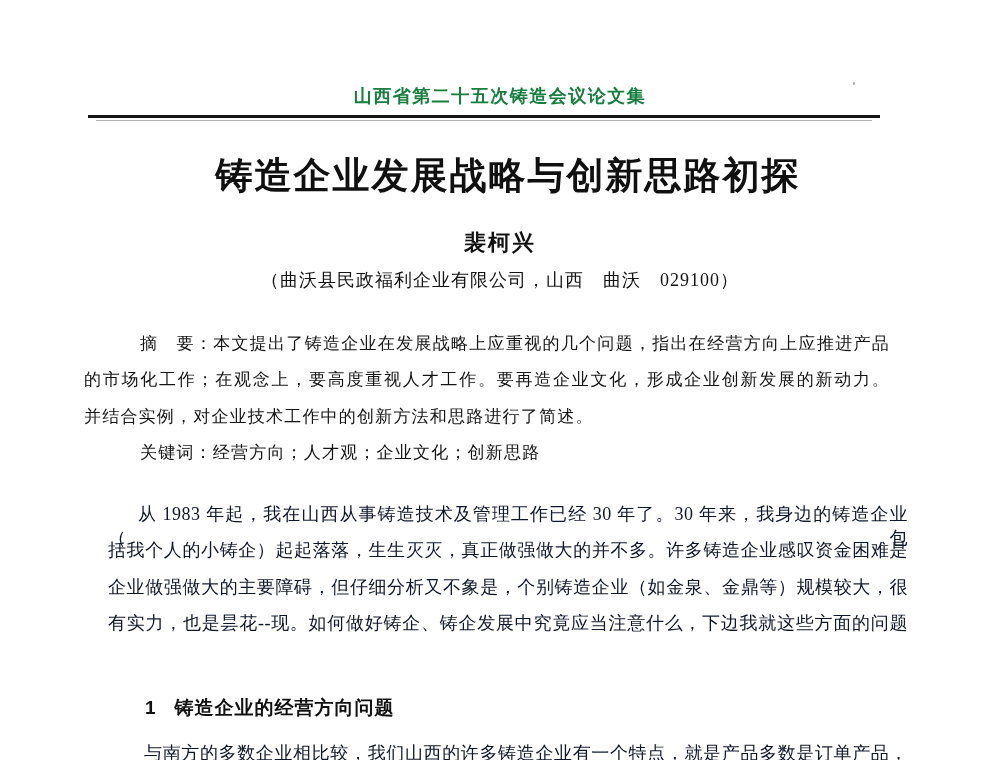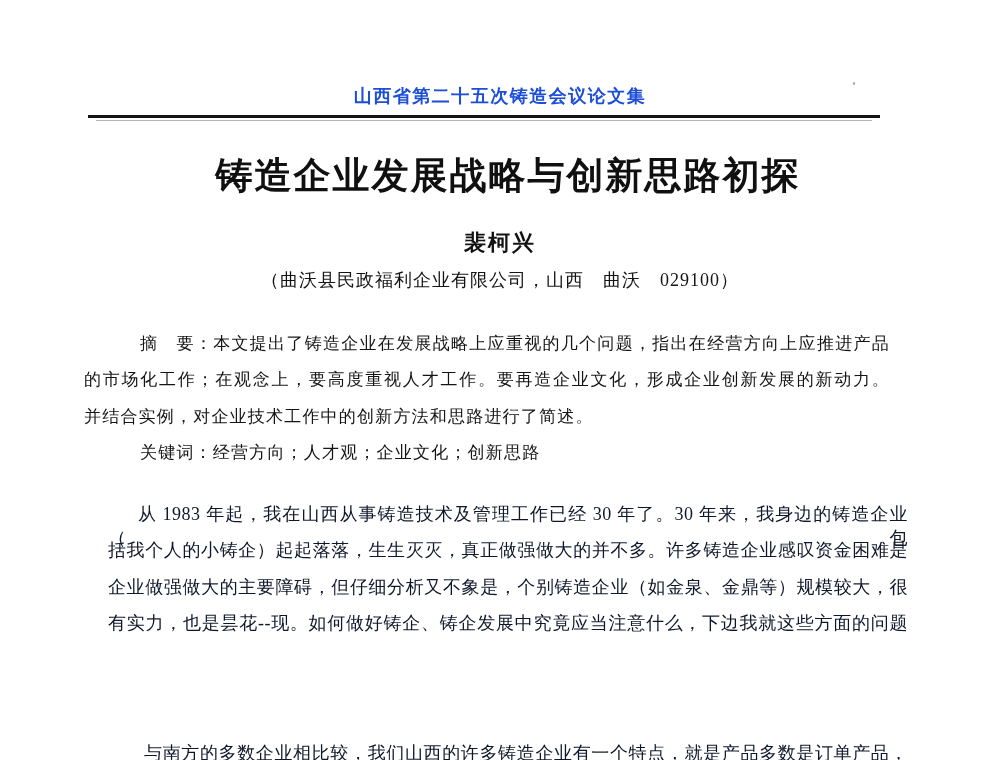--- a/index.html
+++ b/index.html
@@ -20,21 +20,21 @@
 
   .running-header {
     top: 84px;
     left: 0;
     width: 100%;
     text-align: center;
     font-family: "Liberation Sans", "DejaVu Sans", sans-serif;
     font-weight: bold;
     font-size: 18px;
     letter-spacing: 1.5px;
-    color: #1d4ed8;
+    color: #15803d;
   }
   .header-rule {
     top: 115px;
     left: 88px;
     width: 792px;
     height: 3px;
     background: #141414;
   }
   .header-rule-echo {
     top: 120px;
@@ -153,18 +153,19 @@
   <div class="abs abs-line justify" style="top:368px">的市场化工作；在观念上，要高度重视人才工作。要再造企业文化，形成企业创新发展的新动力。</div>
   <div class="abs abs-line" style="top:405px">并结合实例，对企业技术工作中的创新方法和思路进行了简述。</div>
 
   <div class="abs kw-line indent-abs" style="top:441px"><span class="bold-label">关键词：</span><span>经营方向；人才观；企业文化；创新思路</span></div>
 
   <div class="abs body-line justify indent-body1" style="top:502px">从 1983 年起，我在山西从事铸造技术及管理工作已经 30 年了。30 年来，我身边的铸造企业（包</div>
   <div class="abs body-line justify" style="top:575px">企业做强做大的主要障碍，但仔细分析又不象是，个别铸造企业（如金泉、金鼎等）规模较大，很</div>
   <div class="abs body-line justify" style="top:538px">括我个人的小铸企）起起落落，生生灭灭，真正做强做大的并不多。许多铸造企业感叹资金困难是</div>
   <div class="abs body-line justify" style="top:611px">有实力，也是昙花--现。如何做好铸企、铸企发展中究竟应当注意什么，下边我就这些方面的问题</div>
 
+  <div class="abs section-heading"><span class="section-number">1</span><span>铸造企业的经营方向问题</span></div>
 
   <div class="abs body-line justify indent-body2" style="top:741px">与南方的多数企业相比较，我们山西的许多铸造企业有一个特点，就是产品多数是订单产品，</div>
 
   <div class="abs speck"></div>
 
 </div>
 
 </body></html>

